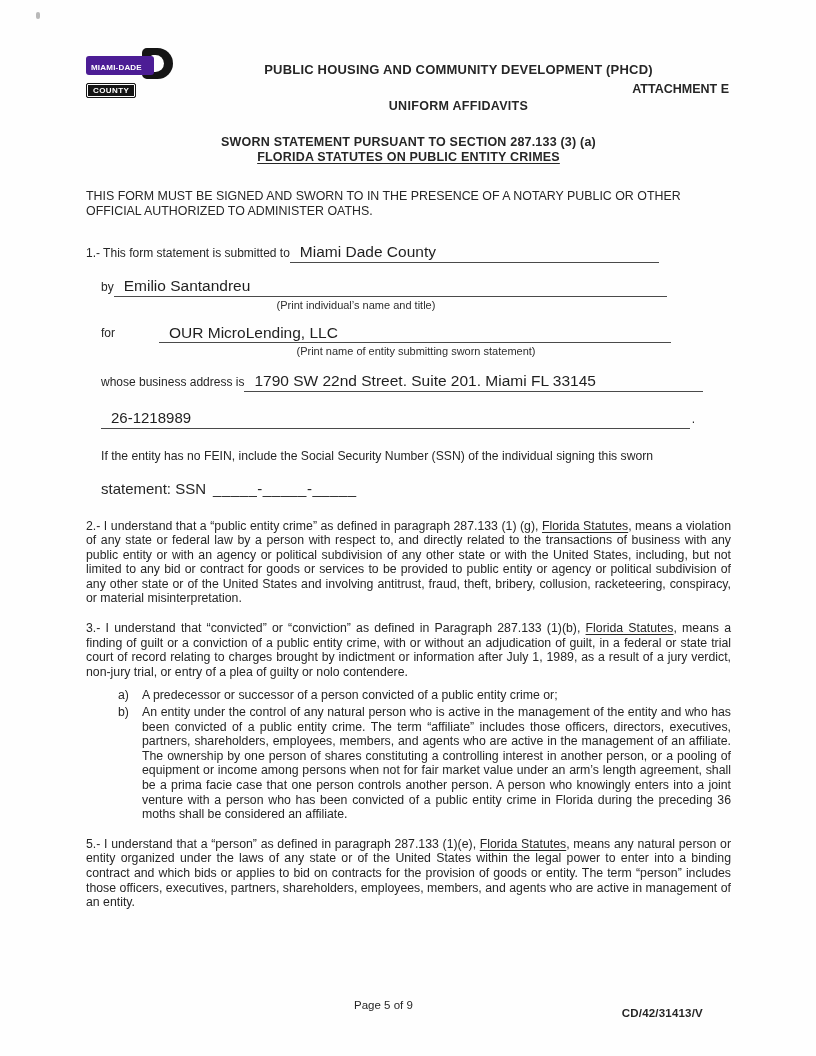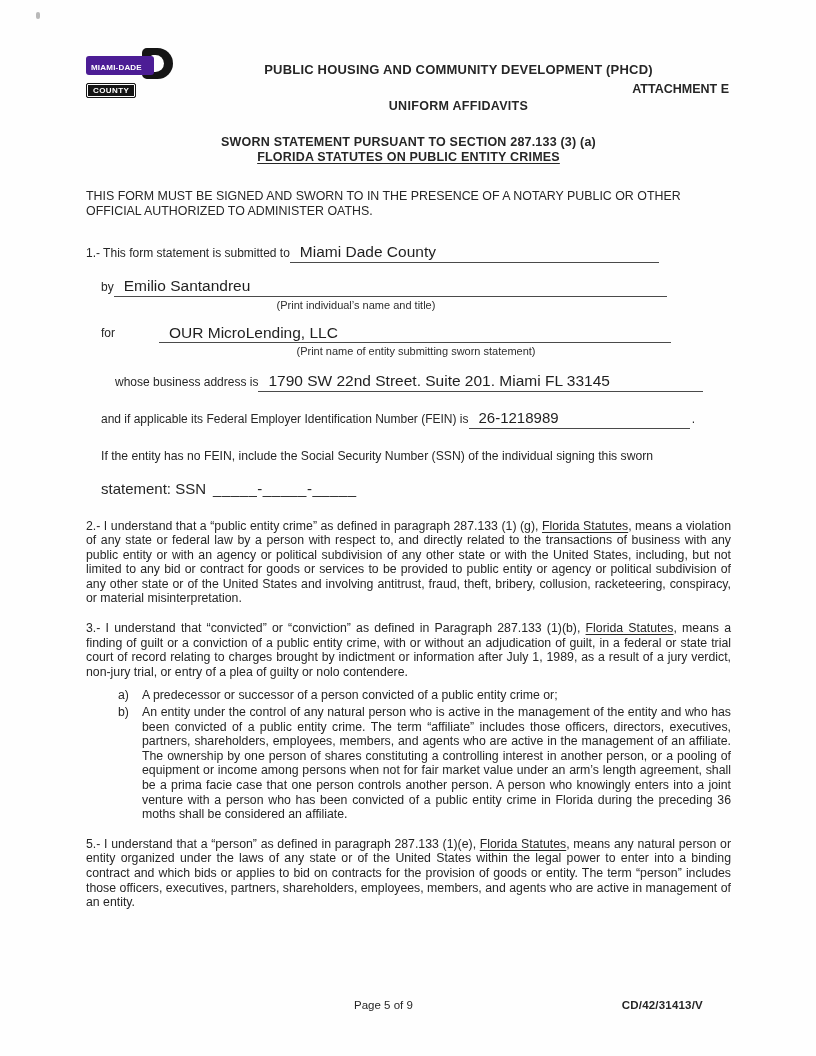--- a/index.html
+++ b/index.html
@@ -44,21 +44,21 @@
   .fill { flex: 1; border-bottom: 1.4px solid #4a4a4a; font-size: 15.5px; line-height: 1.15; padding: 0 2px 1px 10px; white-space: nowrap; color: #1f1f1f; }
   .row-submit { margin-top: 24px; }
   .row-submit .fill { margin-right: 72px; }
   .row-by { margin-top: 14px; margin-left: 15px; }
   .row-by .fill { margin-right: 64px; }
   .hint { font-size: 11px; margin-top: 2px; text-align: center; color: #2e2e2e; }
   .hint-by { width: 500px; margin-left: 20px; }
   .row-for { margin-top: 13px; margin-left: 15px; gap: 44px; }
   .row-for .fill { margin-right: 60px; }
   .hint-for { width: 640px; margin-left: 10px; }
-  .row-address { margin-top: 15px; margin-left: 29px; }
+  .row-address { margin-top: 15px; margin-left: 15px; }
   .row-address .fill { margin-right: 28px; }
   .row-fein { margin-top: 17px; margin-left: 15px; padding-right: 36px; }
   .row-fein .fill { margin-right: 2px; font-size: 15px; }
   .row-nofein { margin-top: 20px; margin-left: 15px; font-size: 12.2px; }
   .row-ssn { margin-top: 17px; margin-left: 15px; font-size: 15px; }
   .ssn-blanks { margin-left: 7px; letter-spacing: .5px; }
 
   
   .para { font-size: 12.3px; line-height: 14.6px; text-align: justify; margin: 15px 0 0; }
   .p2 { margin-top: 22px; }
@@ -66,21 +66,21 @@
   .list { margin-top: 9px; }
   .list-item { display: flex; margin-left: 32px; font-size: 12.3px; line-height: 14.6px; }
   .list-item + .list-item { margin-top: 2px; }
   .li-label { flex: 0 0 24px; }
   .li-text { flex: 1; }
   .li-text.justify { text-align: justify; }
 
   
   .footer { position: absolute; left: 86px; right: 85px; bottom: 42px; height: 15px; font-size: 11.5px; }
   .footer-page { position: absolute; left: 268px; top: 0; }
-  .footer-code { position: absolute; right: 28px; top: 0; font-weight: bold; letter-spacing: .2px; }
+  .footer-code { position: absolute; right: 28px; top: 8px; font-weight: bold; letter-spacing: .2px; }
 </style>
 </head>
 <body>
 
 <div class="page">
   <div class="scan-artifact"></div>
 
   <div class="header">
     <div class="logo">
       <div class="logo-top">
@@ -121,21 +121,20 @@
     <span class="fill">OUR MicroLending, LLC</span>
   </div>
   <div class="hint hint-for">(Print name of entity submitting sworn statement)</div>
 
   <div class="frow row-address">
     <span class="flabel">whose business address is</span>
     <span class="fill">1790 SW 22nd Street. Suite 201. Miami FL 33145</span>
   </div>
 
   <div class="frow row-fein">
-    <span class="flabel">and if applicable its Federal Employer Identification Number (FEIN) is</span>
     <span class="fill">26-1218989</span>
     <span class="flabel">.</span>
   </div>
 
   <div class="row-nofein">If the entity has no FEIN, include the Social Security Number (SSN) of the individual signing this sworn</div>
 
   <div class="frow row-ssn">
     <span>statement:  SSN</span>
     <span class="ssn-blanks">_____-_____-_____</span>
   </div>

